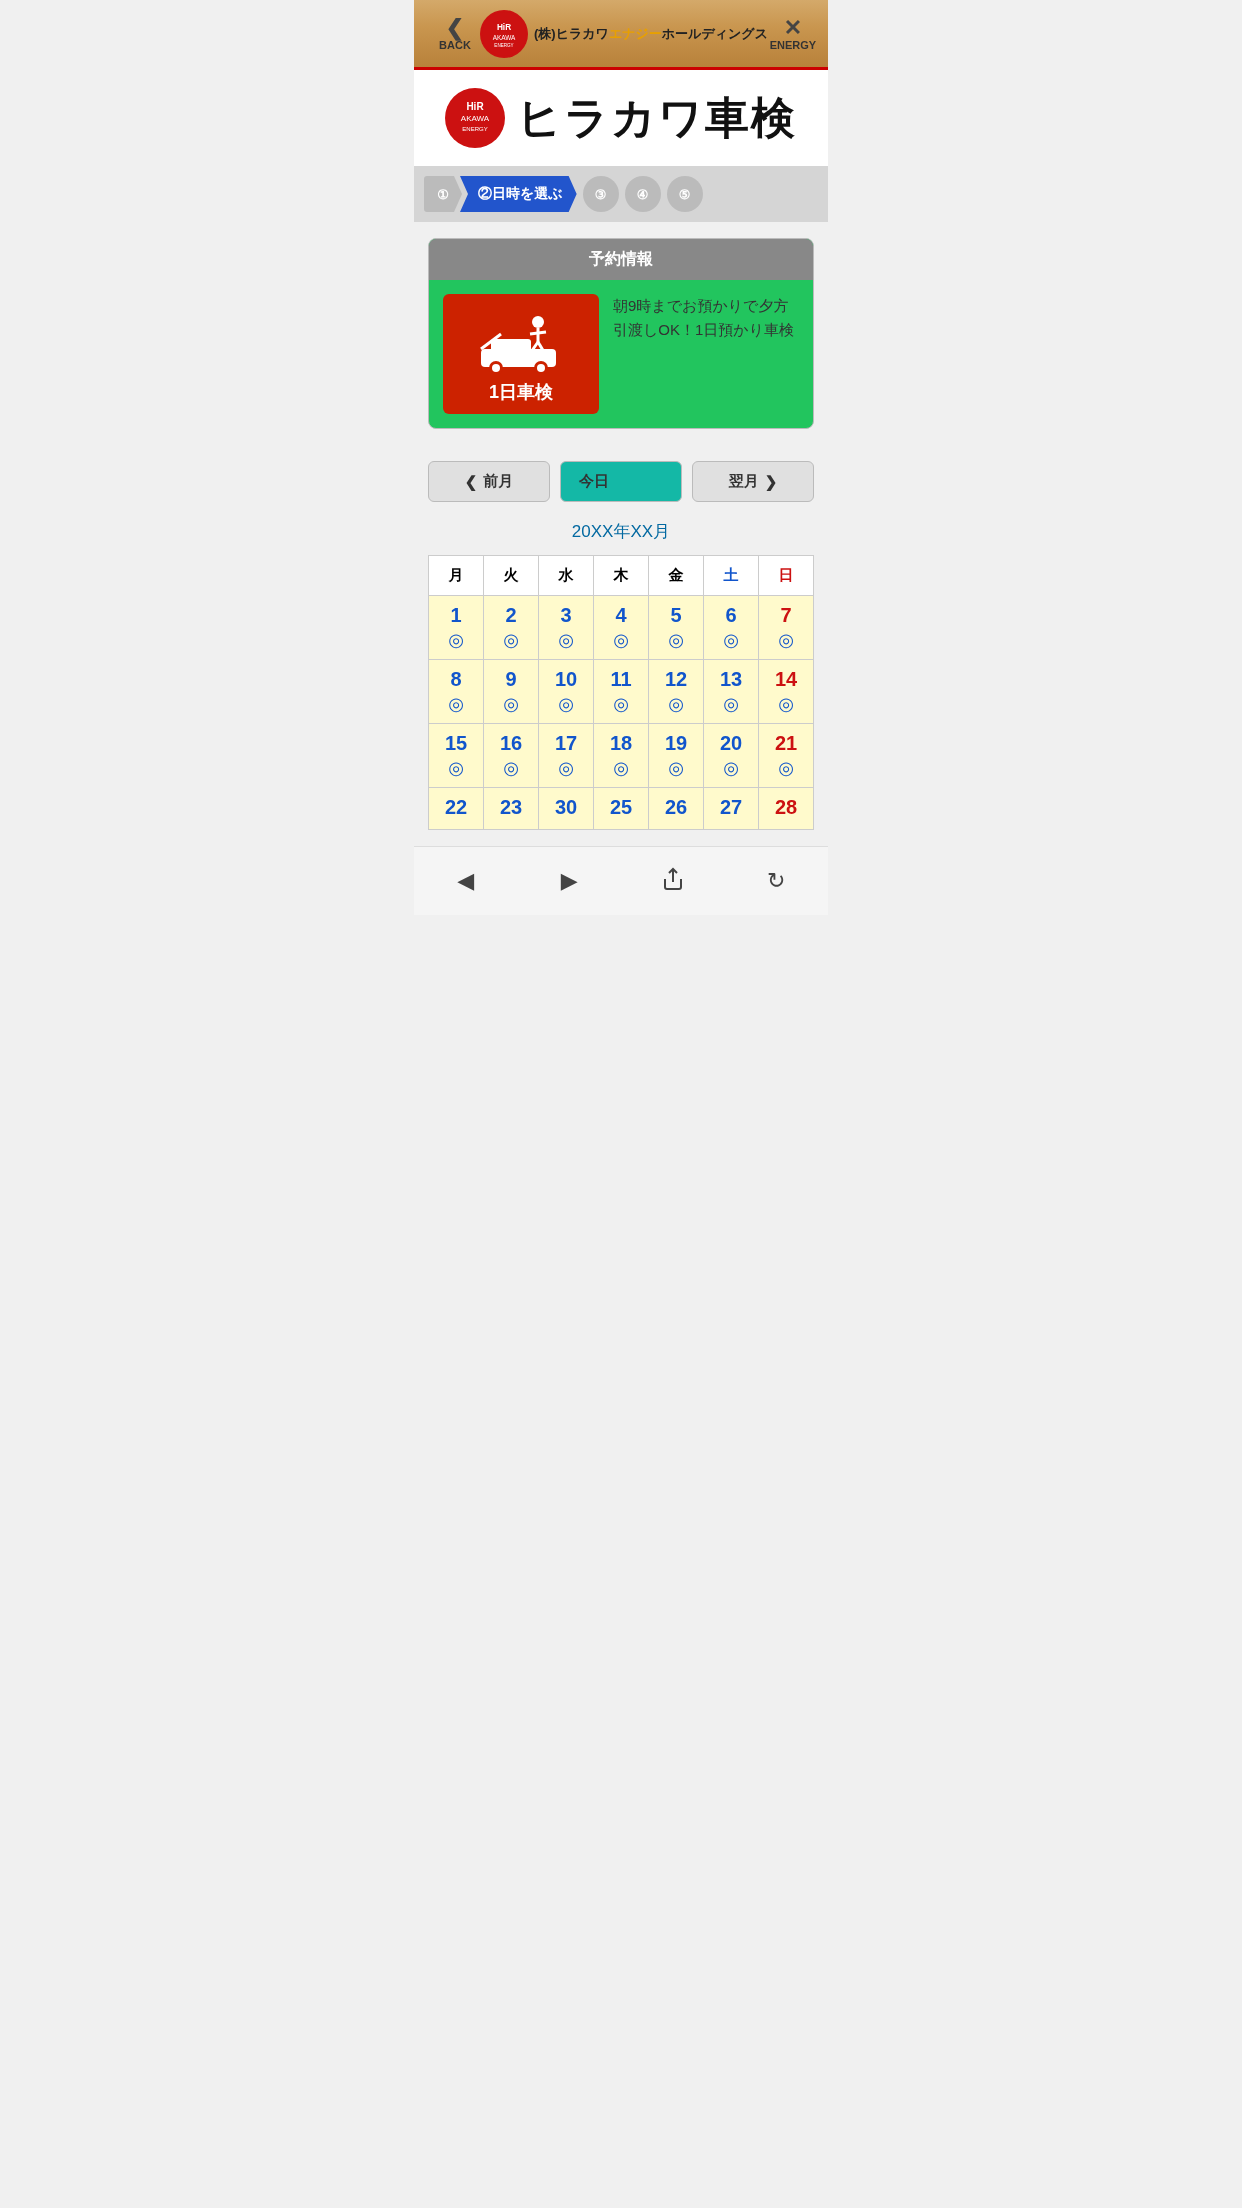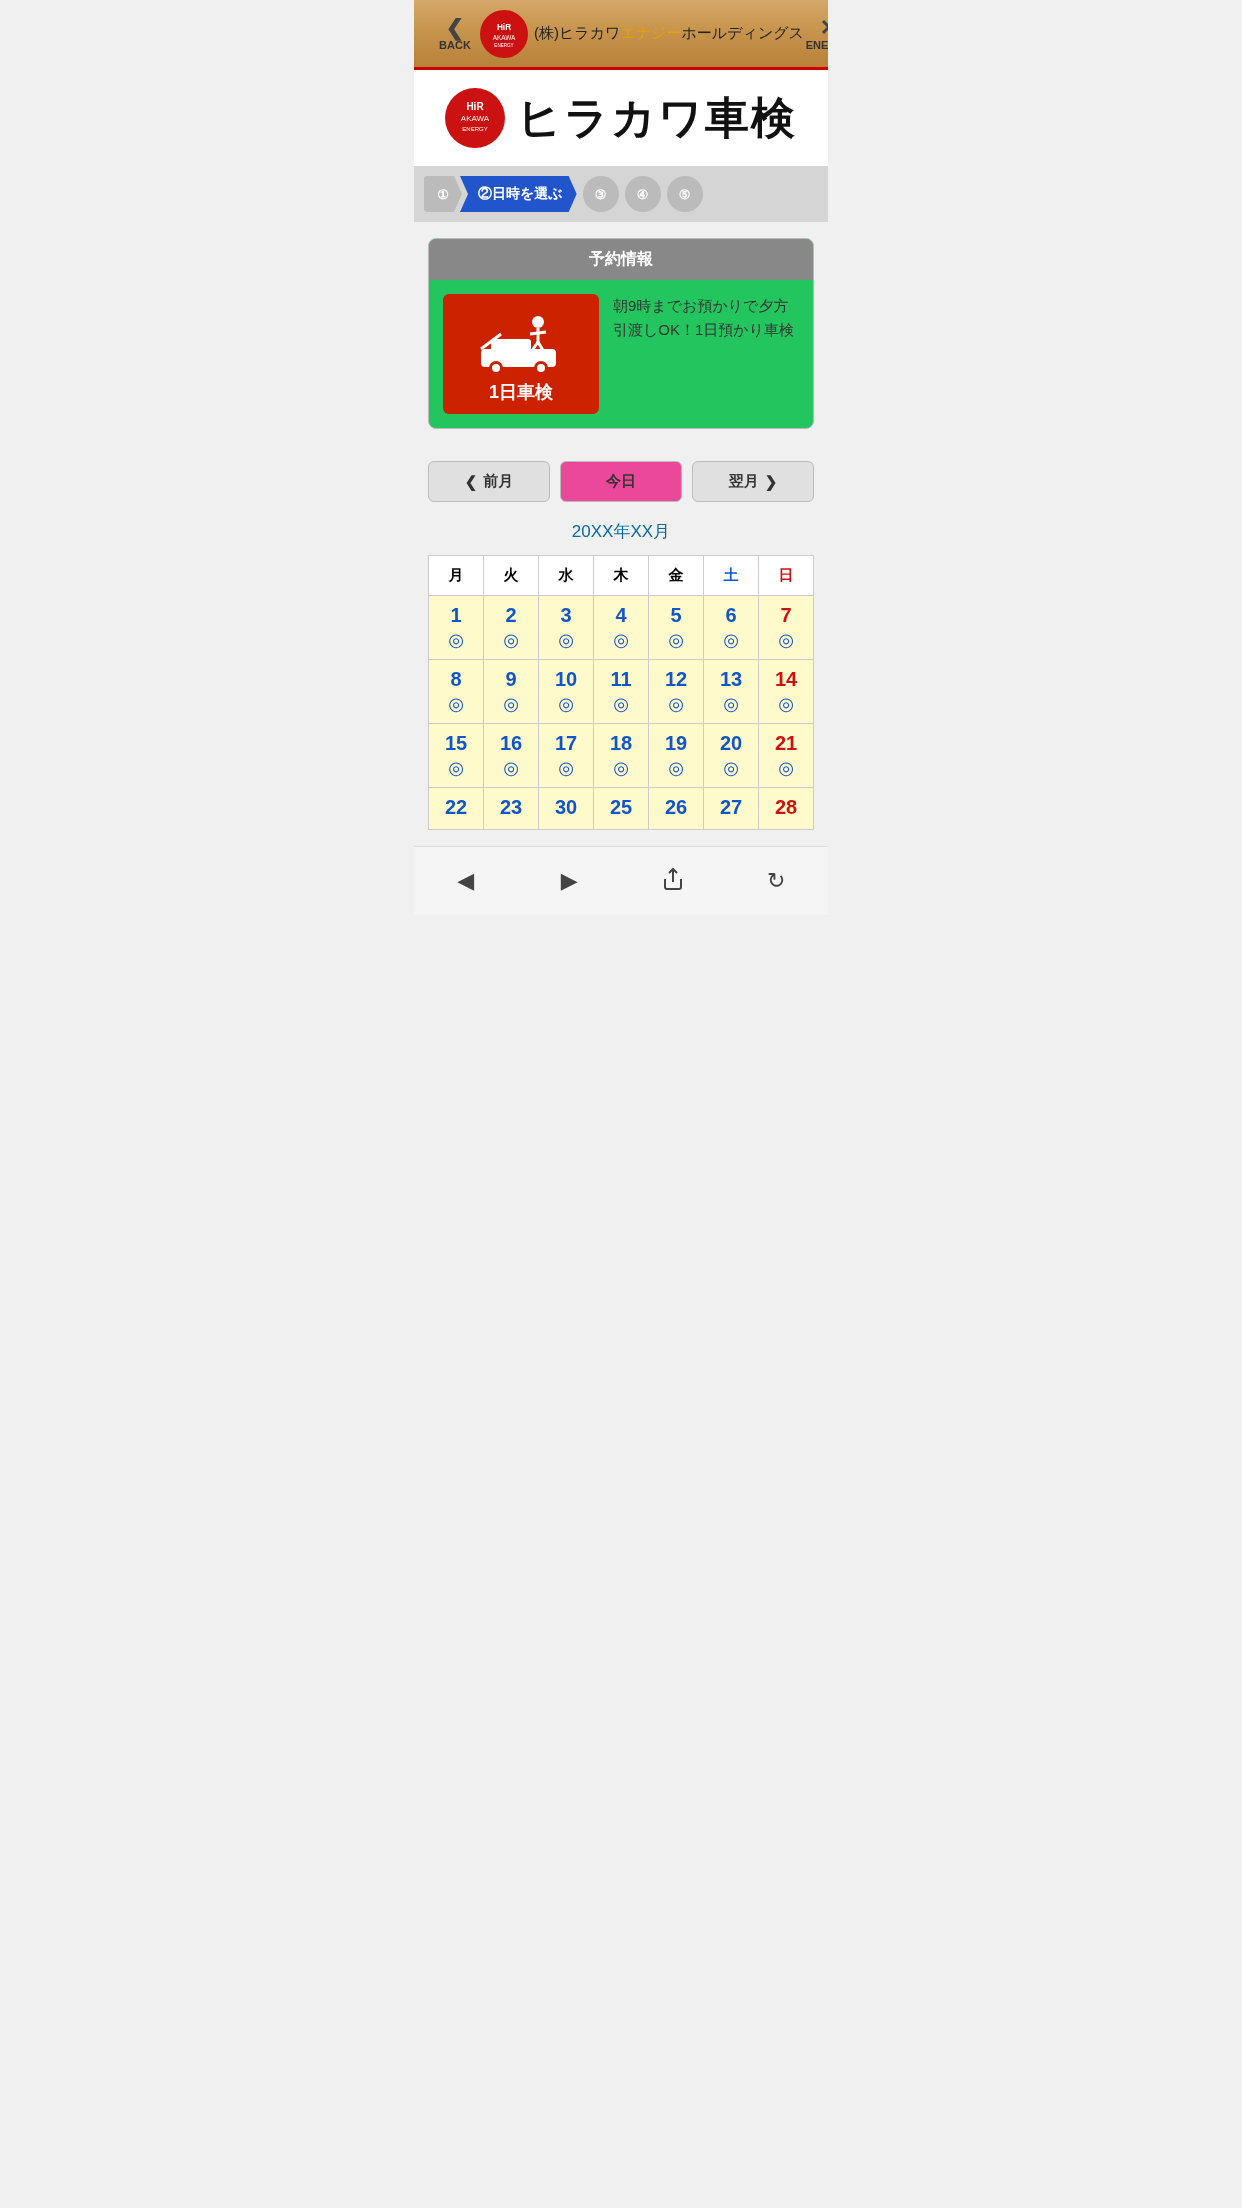--- a/index.html
+++ b/index.html
@@ -52,22 +52,22 @@
       align-items: center;
       justify-content: center;
       overflow: hidden;
       flex-shrink: 0;
     }
     .logo-circle svg {
       width: 44px;
       height: 44px;
     }
     .logo-text {
-      font-size: 15px;
-      font-weight: normal;
+      font-size: 13px;
+      font-weight: bold;
       color: #222;
       white-space: nowrap;
     }
     .logo-text .energy {
       color: #e8a000;
     }
     .header-close {
       display: flex;
       flex-direction: column;
       align-items: center;
@@ -171,30 +171,30 @@
       font-weight: bold;
       color: #333;
       cursor: pointer;
       display: flex;
       align-items: center;
       gap: 6px;
       flex: 1;
       justify-content: center;
     }
     .nav-btn-center {
-      background: #ec4899;
+      background: #14b8a6;
       border: 1px solid #bbb;
       border-radius: 6px;
       padding: 10px 18px;
       font-size: 15px;
       font-weight: bold;
       color: #333;
       cursor: pointer;
       flex: 1;
-      text-align: center;
+      text-align: left;
     }
 
     
     .cal-month {
       text-align: center;
       font-size: 17px;
       color: #0369a1;
       padding: 8px 0 12px;
       background: #f0f0f0;
     }

